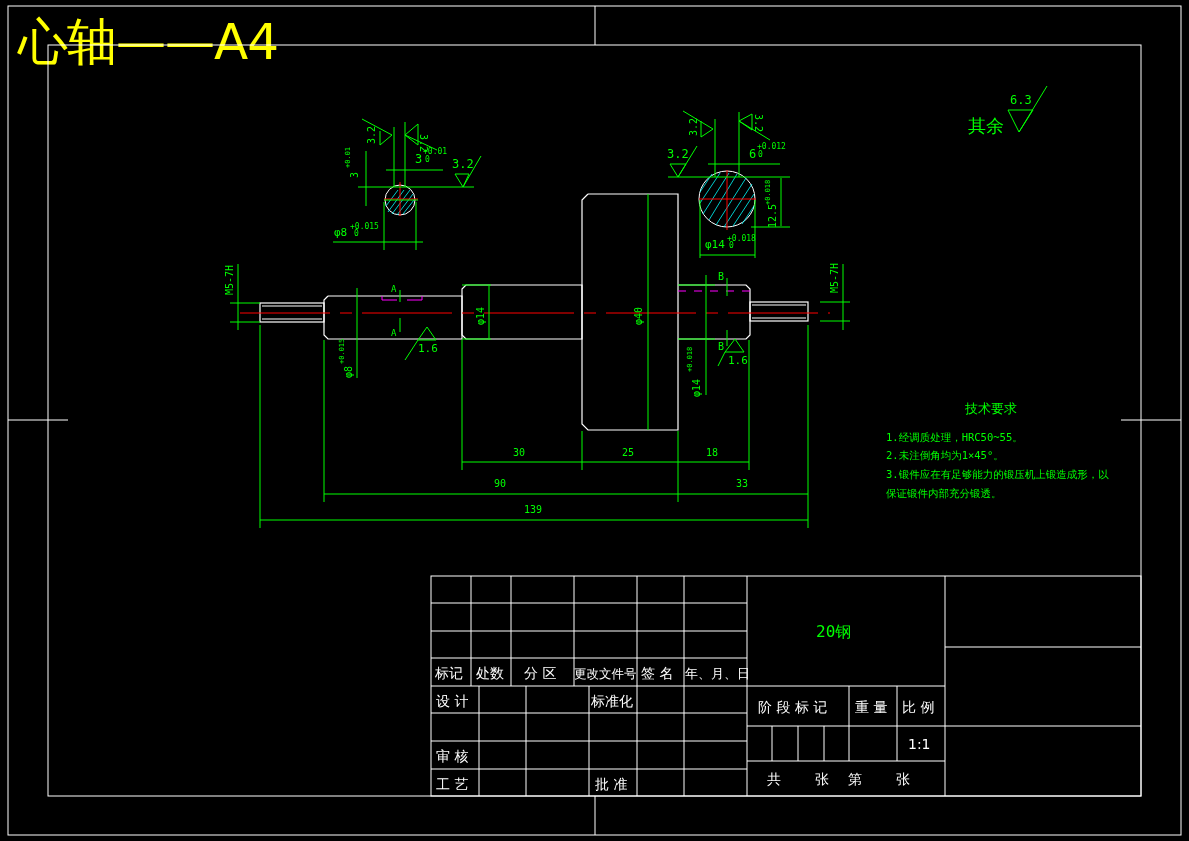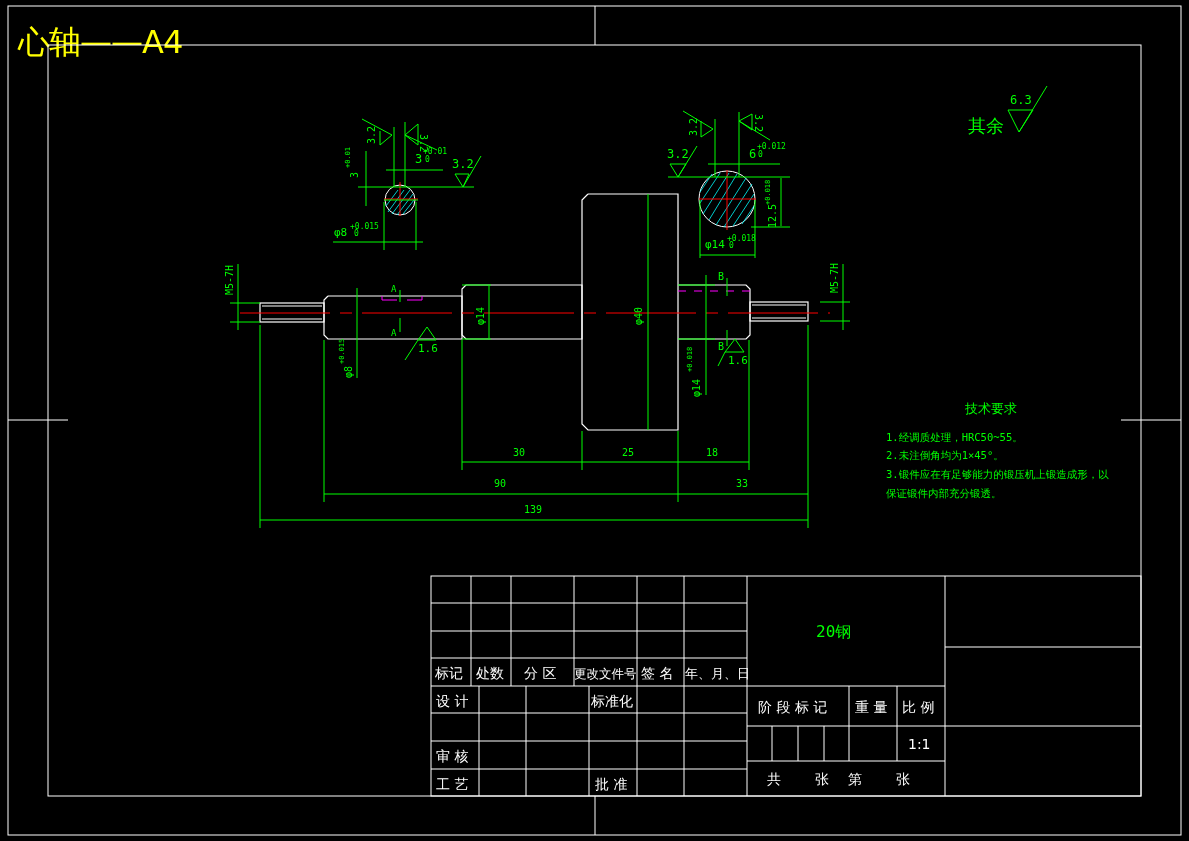--- a/index.html
+++ b/index.html
@@ -1,18 +1,18 @@
 <!DOCTYPE html>
 <html><head>
 <meta charset="utf-8">
 <style>
   html, body { margin:0; padding:0; background:#000; }
   body { width:1189px; height:841px; position:relative; overflow:hidden; font-family:"DejaVu Sans", sans-serif; }
   #cad { position:absolute; left:0; top:0; }
-  .title { position:absolute; left:18px; top:14px; color:#ffff00; font-size:32px; font-family:"DejaVu Sans", sans-serif; letter-spacing:-1px; line-height:56px; white-space:nowrap; }
+  .title { position:absolute; left:18px; top:14px; color:#ffff00; font-size:50px; font-family:"DejaVu Sans", sans-serif; letter-spacing:-1px; line-height:56px; white-space:nowrap; }
   .gtxt { fill:#00ff00; font-family:"DejaVu Sans Mono", monospace; }
   .wtxt { fill:#ffffff; font-family:"DejaVu Sans", sans-serif; }
 </style>
 </head>
 <body>
 
 <div class="title">心轴——A4</div>
 
 <svg id="cad" width="1189" height="841" viewBox="0 0 1189 841">
 

